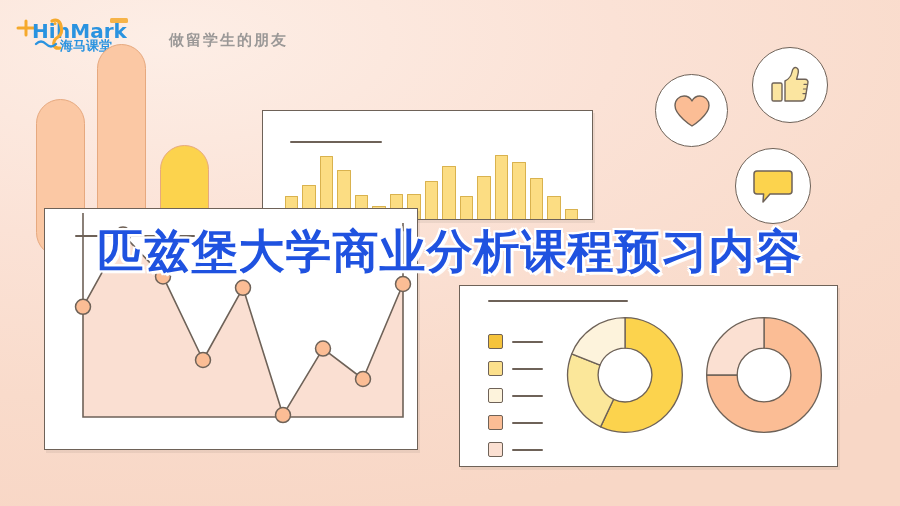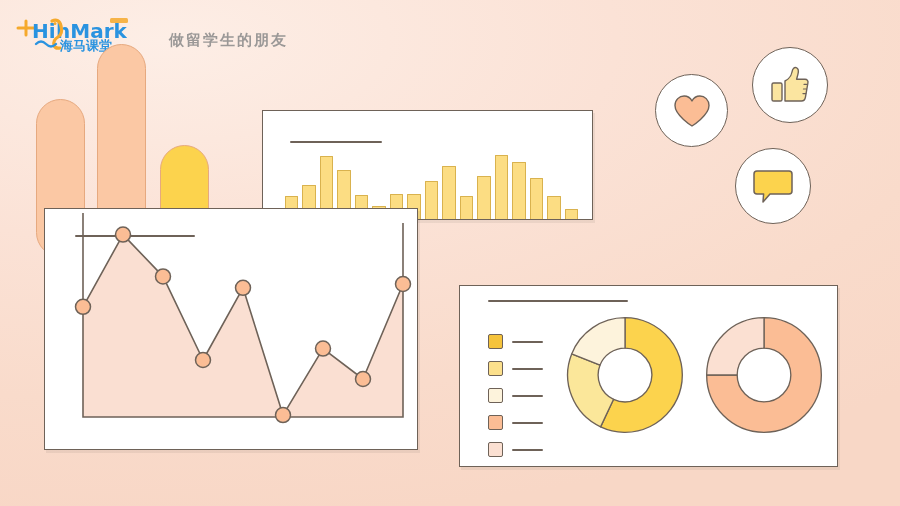--- a/index.html
+++ b/index.html
@@ -205,14 +205,15 @@
       <path d="M35 19.4 L37.6 19.4 M34.4 24 L37.4 24 M33.9 28.6 L36.9 28.6" stroke="#6e6258" stroke-width="1.1" stroke-linecap="round"></path>
     </svg>
   </div>
 
   <div class="bubble" id="bub-chat">
     <svg width="42" height="38" viewBox="0 0 42 38">
       <path d="M5 4 H37 A3 3 0 0 1 40 7 V24 A3 3 0 0 1 37 27 H18 L11 35 L11.6 27 H5 A3 3 0 0 1 2 24 V7 A3 3 0 0 1 5 4 Z" fill="#fcd34d" stroke="#6e6258" stroke-width="1.5" stroke-linejoin="round"></path>
     </svg>
   </div>
 
+  <div class="title">匹兹堡大学商业分析课程预习内容</div>
 
 </div>
 
 </body></html>

